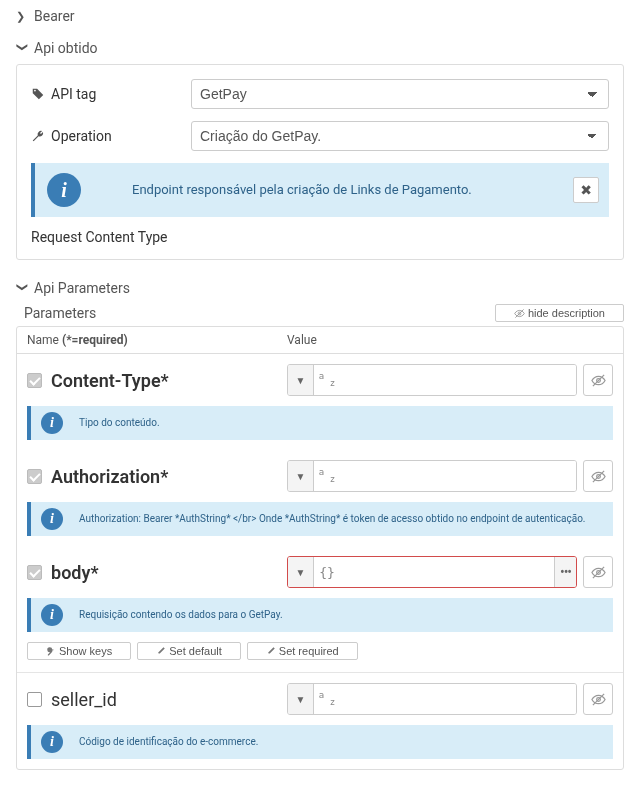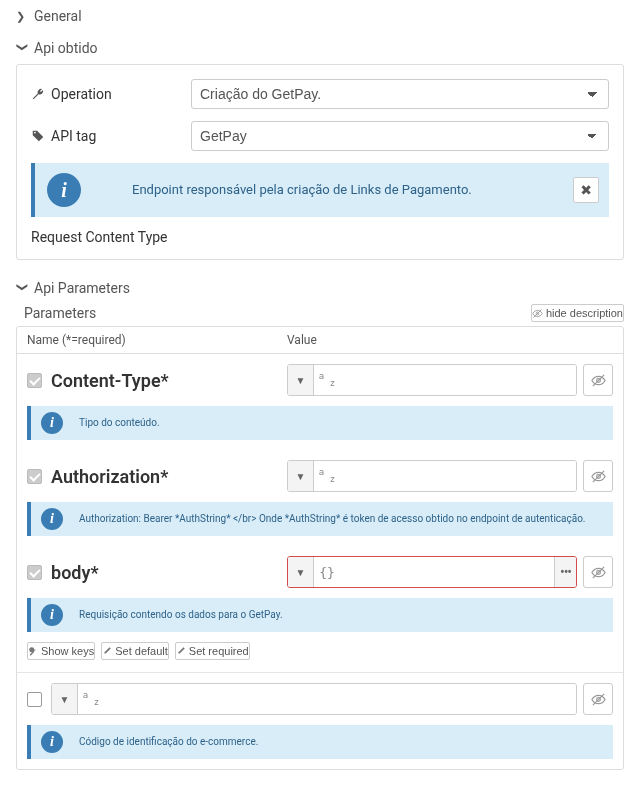--- a/index.html
+++ b/index.html
@@ -120,21 +120,21 @@
     margin: 0 16px 4px 24px;
   }
   .params-header .ptitle {
     color: #555;
   }
   .btn-small {
     border: 1px solid #ccc;
     background: #fff;
     font-size: 11px;
     color: #555;
-    padding: 2px 0;
+    padding: 2px 18px;
     border-radius: 2px;
     cursor: pointer;
     display: inline-flex;
     align-items: center;
     gap: 3px;
   }
   .params-panel {
     border: 1px solid #ddd;
     border-radius: 3px;
     margin: 0 16px 16px 16px;
@@ -300,66 +300,66 @@
   }
   .param-actions {
     display: flex;
     gap: 6px;
     padding: 0 10px 10px 10px;
   }
   .divider {
     border-top: 1px solid #e5e5e5;
     margin-top: 2px;
   }
-  .required-suffix { font-weight: 400; }
+  .required-suffix { font-weight: 700; }
   svg.eye-slash { stroke: #999; }
 </style>
 </head>
 <body>
 
 <div class="section-header">
   <span class="chevron">❯</span>
-  <span class="title">General</span>
+  <span class="title">Bearer</span>
 </div>
 
 <div class="section-header">
   <span class="chevron" style="transform:rotate(90deg);display:inline-block;">❯</span>
   <span class="title">Api obtido</span>
 </div>
 
 <div class="panel">
+
+  <div class="form-row">
+    <div class="label">
+      <span class="icon">
+        <svg viewBox="0 0 16 16" width="14" height="14" fill="#555">
+            <path d="M2 2h5l7 7-5 5-7-7V2zm2.5 3a1 1 0 100-2 1 1 0 000 2z"></path>
+          </svg>
+      </span>
+      <span>API tag</span>
+    </div>
+    <div class="control">
+      <select class="select">
+        <option>GetPay</option>
+      </select>
+    </div>
+  </div>
 
   <div class="form-row">
     <div class="label">
       <span class="icon">
         <svg viewBox="0 0 16 16" width="14" height="14" fill="#555">
             <path d="M13.7 3.3a4 4 0 01-5 5L3 14l-1-1 5.7-5.7a4 4 0 015-5l-2.4 2.4 1 1 2.4-2.4z"></path>
           </svg>
       </span>
       <span>Operation</span>
     </div>
     <div class="control">
       <select class="select">
         <option>Criação do GetPay.</option>
-      </select>
-    </div>
-  </div>
-
-  <div class="form-row">
-    <div class="label">
-      <span class="icon">
-        <svg viewBox="0 0 16 16" width="14" height="14" fill="#555">
-            <path d="M2 2h5l7 7-5 5-7-7V2zm2.5 3a1 1 0 100-2 1 1 0 000 2z"></path>
-          </svg>
-      </span>
-      <span>API tag</span>
-    </div>
-    <div class="control">
-      <select class="select">
-        <option>GetPay</option>
       </select>
     </div>
   </div>
 
   <div class="info-bar">
     <div class="info-icon">i</div>
     <div class="text">Endpoint responsável pela criação de Links de Pagamento.</div>
     <button class="close-btn">✖</button>
   </div>
 
@@ -493,20 +493,21 @@
       <span>Set required</span>
     </button>
   </div>
 
   <div class="divider"></div>
 
   <div class="param-row">
     <div class="cb-cell">
         <div class="checkbox-open"></div>
       </div>
+    <div class="name-cell normal">seller_id</div>
     <div class="value-cell">
       <div class="input-group">
         <div class="type-btn">▼</div>
         <div class="type-ind" style="white-space:pre;font-size:9px;line-height:0.8;">a<br>  z</div>
         <input type="text" style="">
       </div>
       <div class="eye-btn">
         <svg class="eye-slash" viewBox="0 0 16 16" fill="none" stroke-width="1.3">
             <path d="M1 8s2.5-4.5 7-4.5S15 8 15 8s-2.5 4.5-7 4.5S1 8 1 8z"></path>
             <circle cx="8" cy="8" r="2"></circle>

